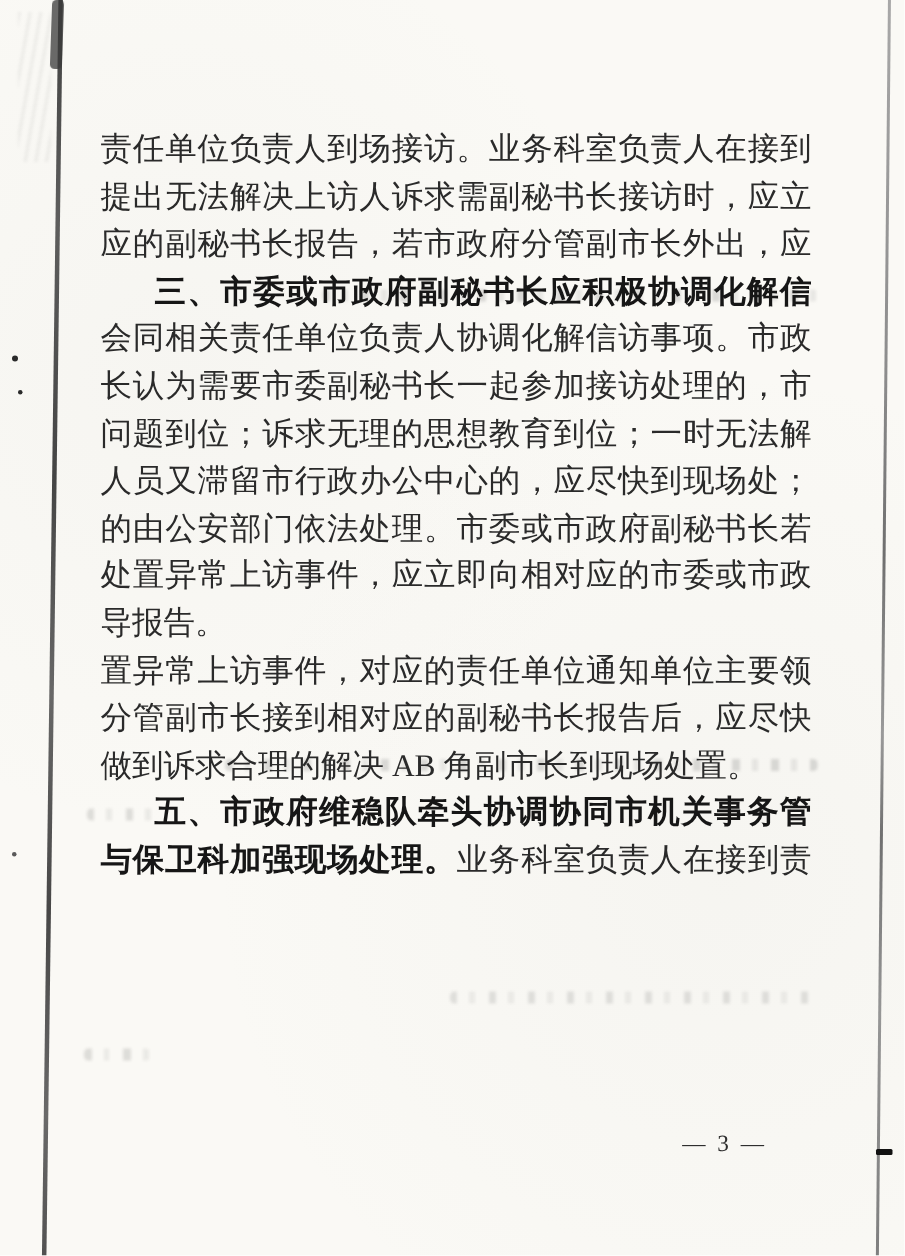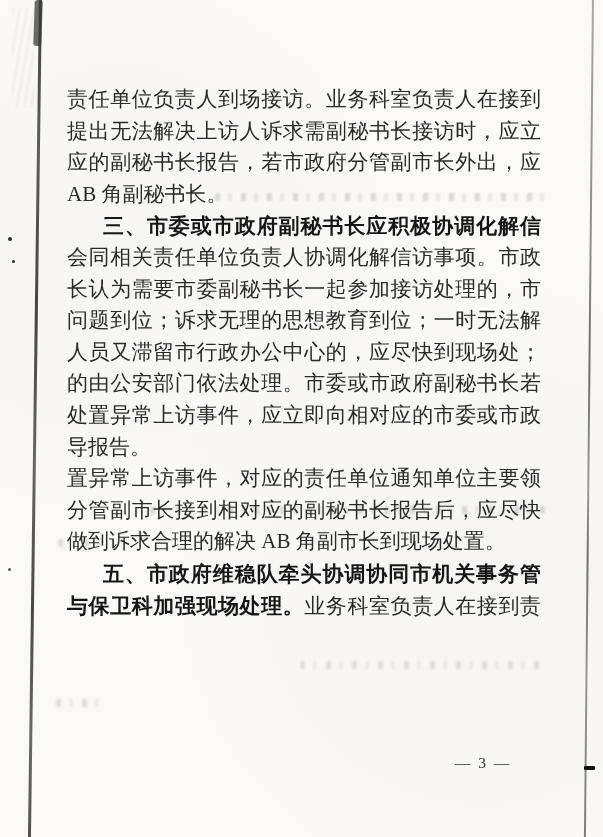--- a/index.html
+++ b/index.html
@@ -143,21 +143,20 @@
   <div class="smudge smudge-2"></div>
   <div class="smudge smudge-3"></div>
   <div class="smudge smudge-4"></div>
   <div class="smudge smudge-5"></div>
   <div class="dash-mark"></div>
 
   <div class="text-block">
       <div class="line fill"><span class="seg">责任单位负责人到场接访。业务科室负责人在接到责任单位</span></div>
       <div class="line fill"><span class="seg">提出无法解决上访人诉求需副秘书长接访时，应立即向相对</span></div>
       <div class="line fill"><span class="seg">应的副秘书长报告，若市政府分管副市长外出，应及时协调</span></div>
-      <div class="line"><span class="seg">AB 角副秘书长。</span></div>
       <div class="line indent fill"><span class="seg bold">三、市委或市政府副秘书长应积极协调化解信访事项。</span></div>
       <div class="line fill"><span class="seg">会同相关责任单位负责人协调化解信访事项。市政府副秘书</span></div>
       <div class="line fill"><span class="seg">长认为需要市委副秘书长一起参加接访处理的，市委副秘书</span></div>
       <div class="line fill"><span class="seg">问题到位；诉求无理的思想教育到位；一时无法解决而上访</span></div>
       <div class="line fill"><span class="seg">人员又滞留市行政办公中心的，应尽快到现场处；劝导无效</span></div>
       <div class="line fill"><span class="seg">的由公安部门依法处理。市委或市政府副秘书长若无法有效</span></div>
       <div class="line fill"><span class="seg">处置异常上访事件，应立即向相对应的市委或市政府分管领</span></div>
       <div class="line"><span class="seg">导报告。</span></div>
       <div class="line fill"><span class="seg">置异常上访事件，对应的责任单位通知单位主要领导到位参</span></div>
       <div class="line fill"><span class="seg">分管副市长接到相对应的副秘书长报告后，应尽快到现场处</span></div>

